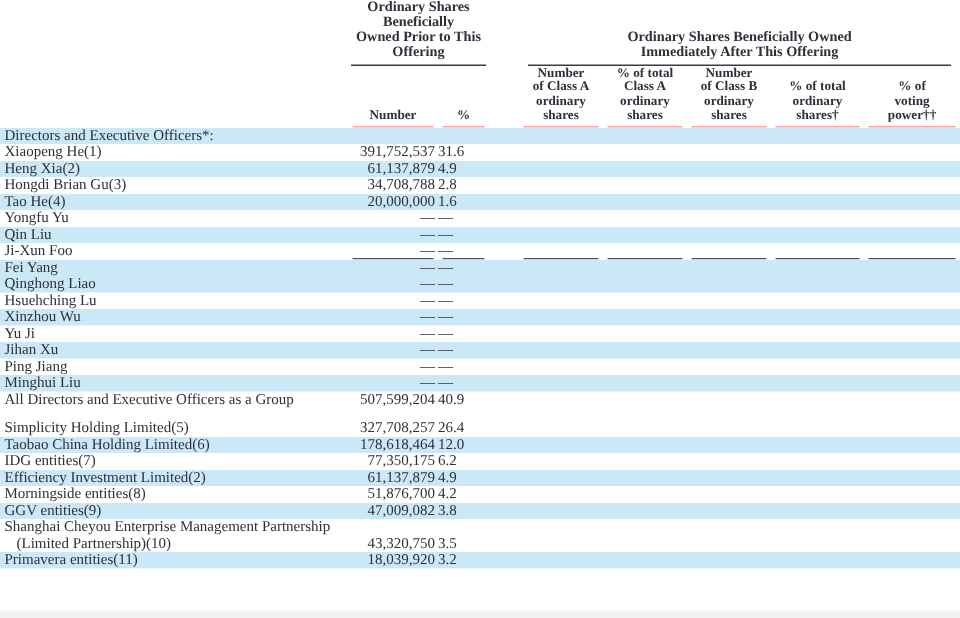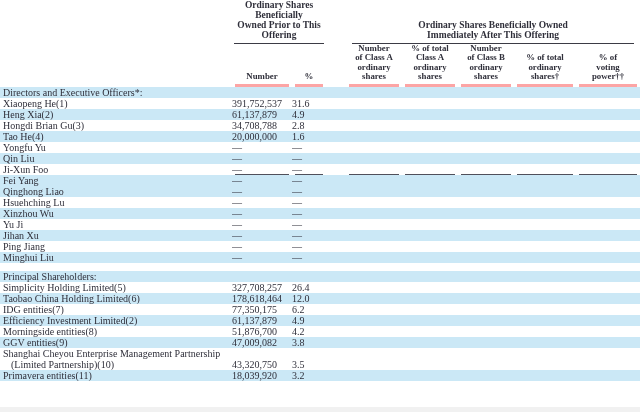--- a/index.html
+++ b/index.html
@@ -22,39 +22,39 @@
   tr.sub-row { height:40px; }
   .grp-inner {
     border-bottom:1px solid #3b3b45;
     padding-bottom:3px;
     font-size:9.5px; line-height:10px;
     text-align:center;
   }
   .grp-left  .grp-inner { margin:0 2px; }
   .grp-right .grp-inner { margin:0 6px; }
   .sub-inner {
-    border-bottom:3px solid #fca5a5;
+    border-bottom:1px solid #fca5a5;
     padding-bottom:2px;
     margin:0 3px;
     font-size:8.8px; line-height:9.4px;
     font-weight:bold;
     text-align:center;
   }
   
   tbody td {
     padding:0;
     font-size:10px; line-height:11px;
     height:11px;
     vertical-align:bottom;
     white-space:nowrap;
     overflow:hidden;
   }
   td.name { padding-left:3px; }
   td.name .indent { padding-left:8px; }
-  td.num  { padding-right:2px; }
+  td.num  { text-align:right; padding-right:2px; }
   td.pct  { text-align:left; padding-right:6px; }
   tr.hl td   { background:#cbe8f6; }
   tr.bold td { font-weight:normal; }
   tr.spacer td { height:8px; background:#fff; }
   td.rl { position:relative; }
   td.rl::after {
     content:"";
     position:absolute; left:3px; right:3px; bottom:0;
     border-bottom:1px solid #50505b;
   }
@@ -322,33 +322,33 @@
           <td class="name">Minghui Liu</td>
           <td class="num">—</td>
           <td class="pct">—</td>
           <td></td>
           <td class=""></td>
           <td class=""></td>
           <td class=""></td>
           <td class=""></td>
           <td class=""></td>
         </tr>
+        <tr>
+          <td class="name">All Directors and Executive Officers as a Group</td>
+          <td class="num">507,599,204</td>
+          <td class="pct">40.9</td>
+          <td></td>
+          <td class=""></td>
+          <td class=""></td>
+          <td class=""></td>
+          <td class=""></td>
+          <td class=""></td>
+        </tr>
         <tr class="spacer">
           <td colspan="9"></td>
-        </tr>
-        <tr class="hl bold">
-          <td class="name">Principal Shareholders:</td>
-          <td class="num"></td>
-          <td class="pct"></td>
-          <td></td>
-          <td class=""></td>
-          <td class=""></td>
-          <td class=""></td>
-          <td class=""></td>
-          <td class=""></td>
         </tr>
         <tr>
           <td class="name">Simplicity Holding Limited(5)</td>
           <td class="num">327,708,257</td>
           <td class="pct">26.4</td>
           <td></td>
           <td class=""></td>
           <td class=""></td>
           <td class=""></td>
           <td class=""></td>

